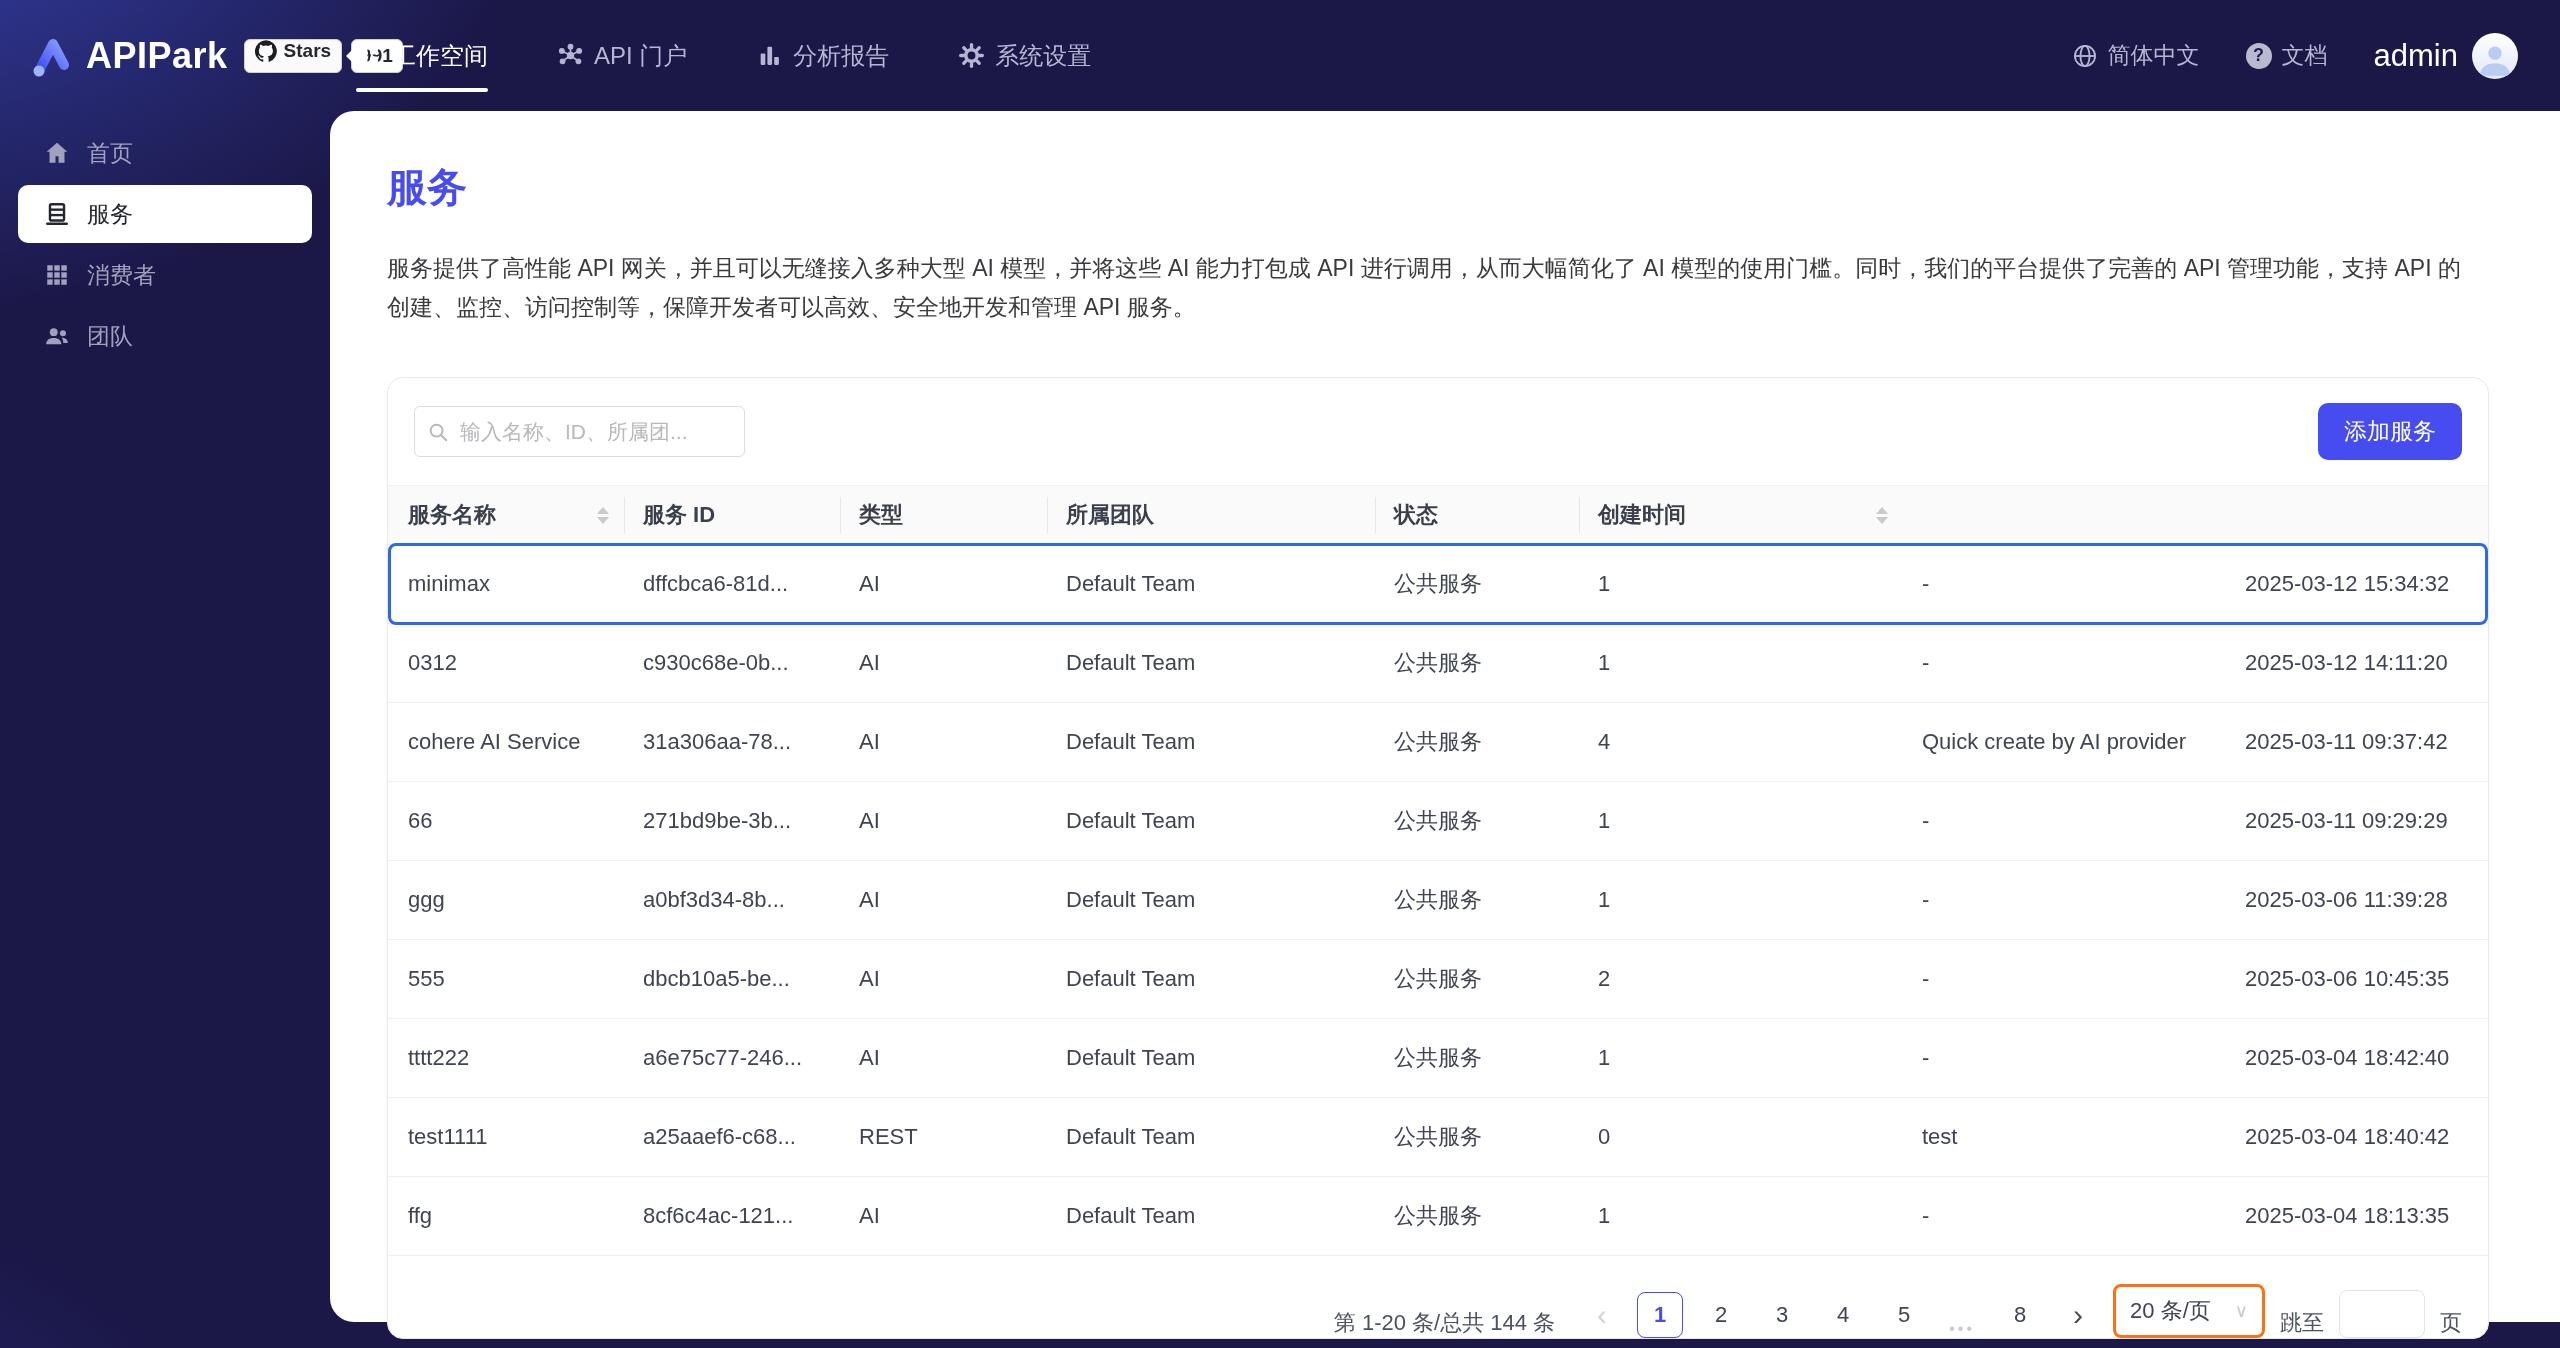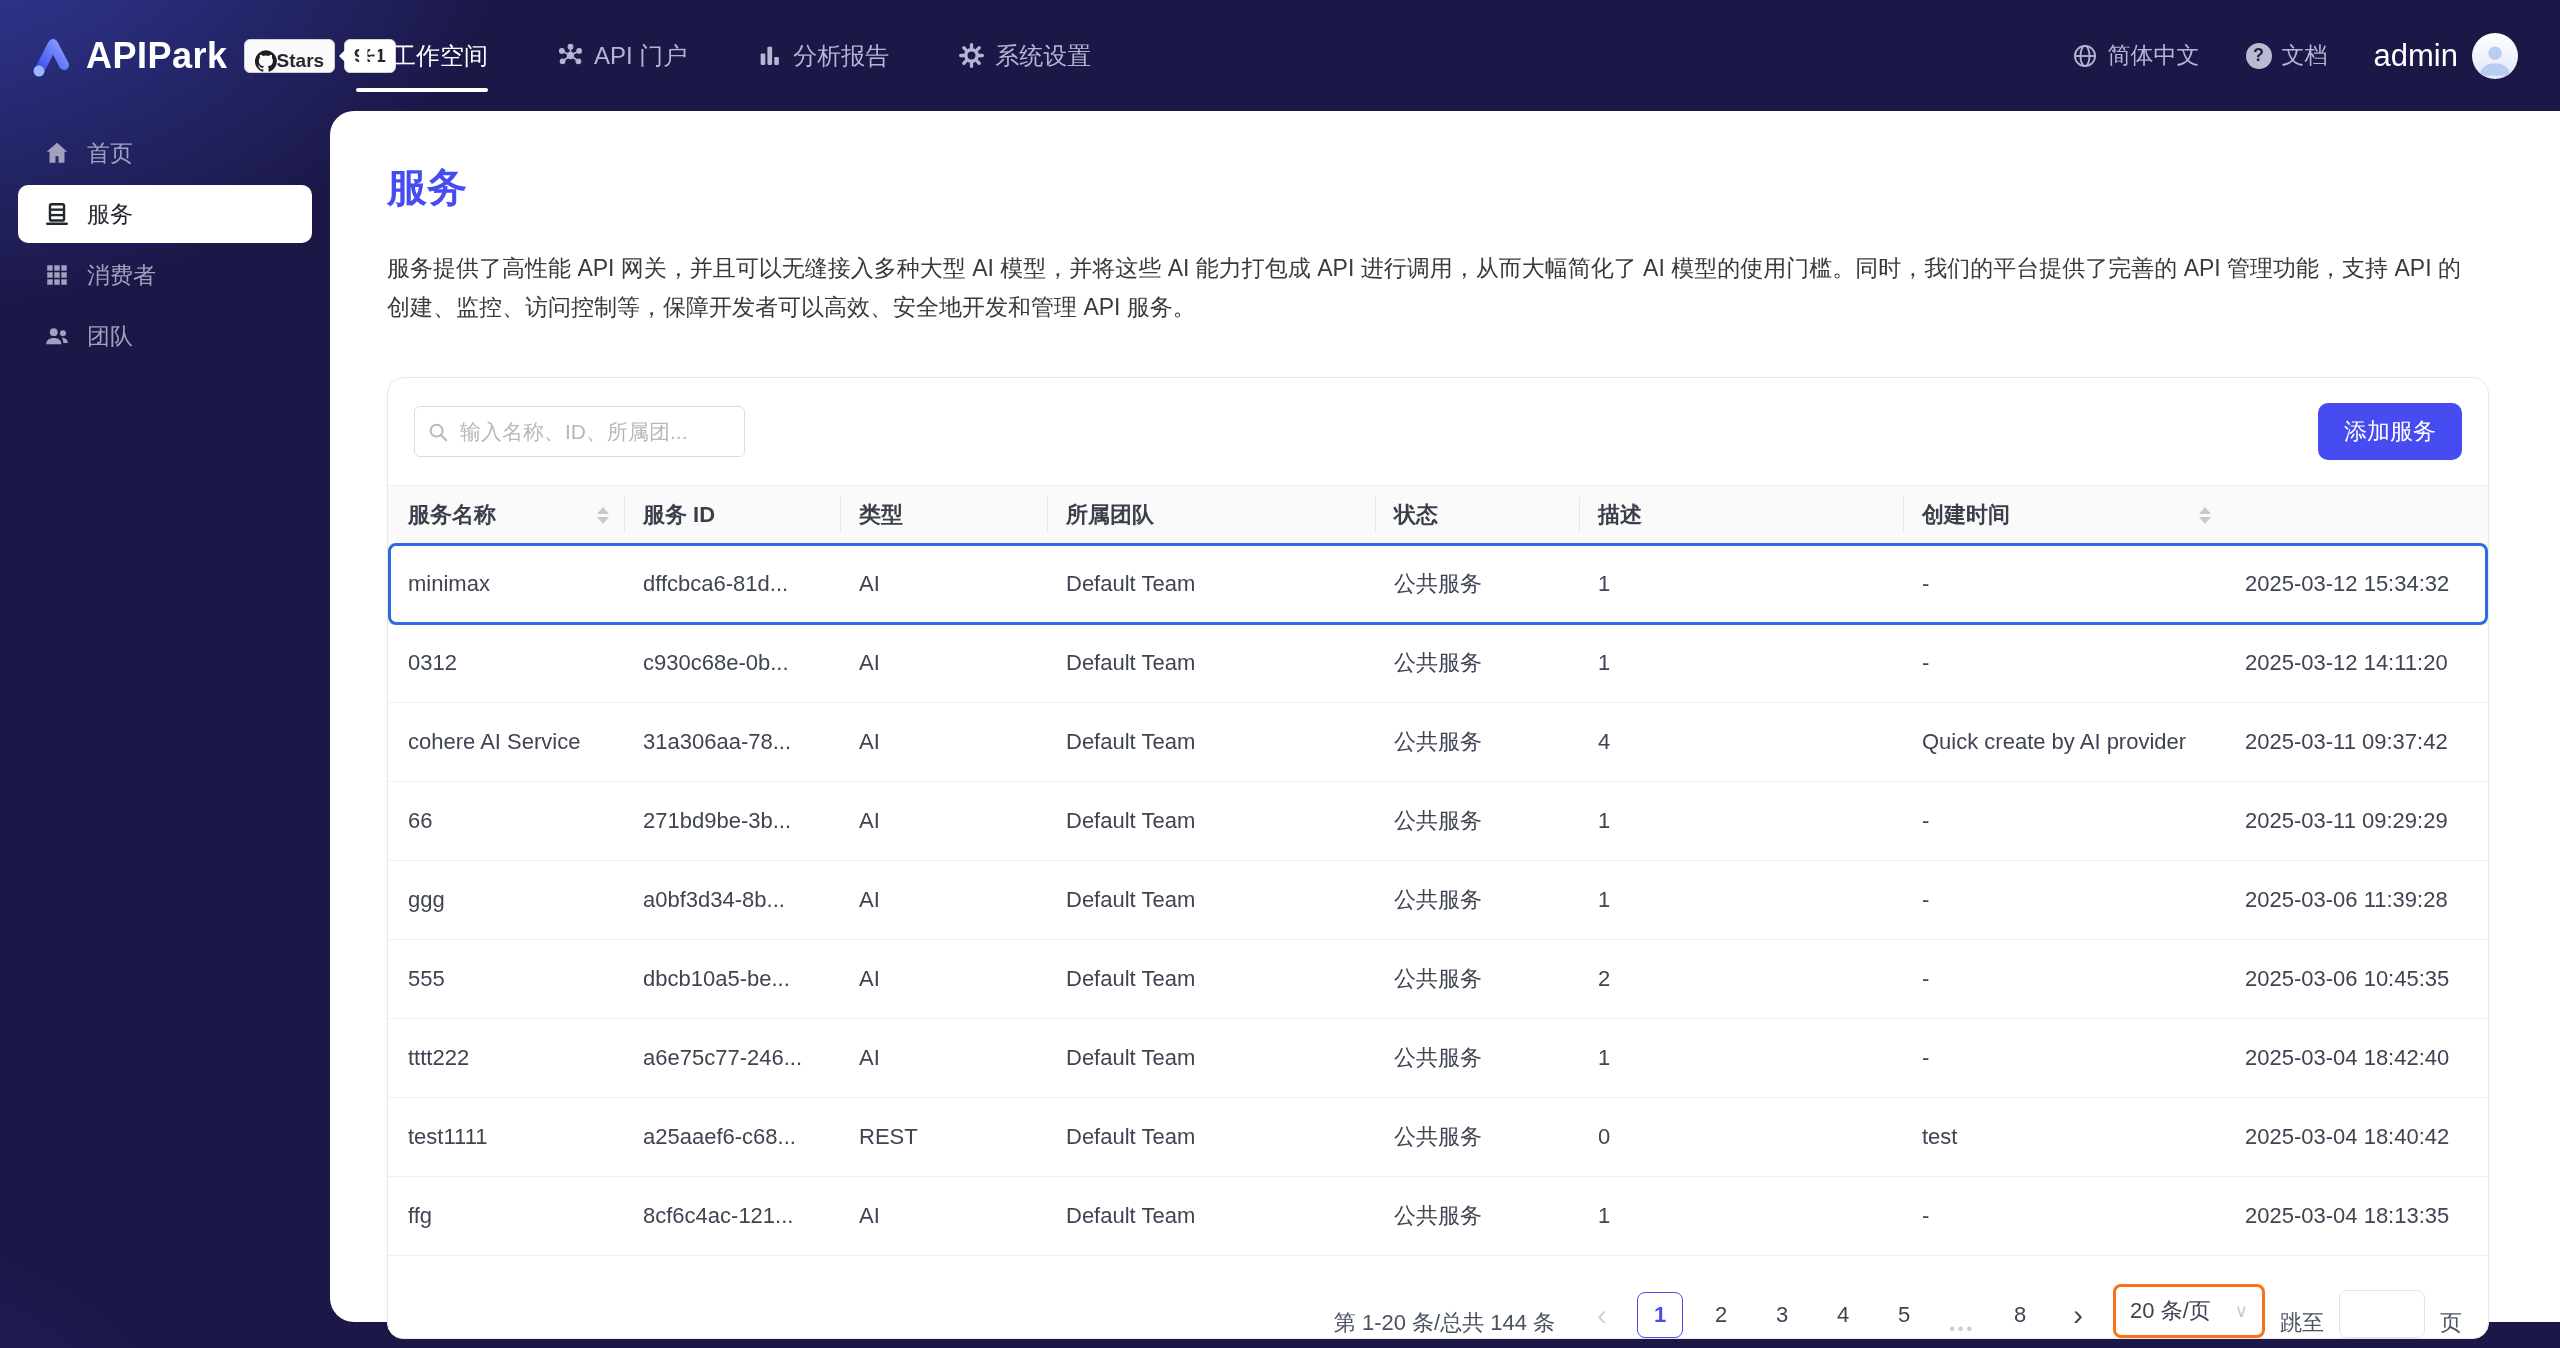--- a/index.html
+++ b/index.html
@@ -10,21 +10,21 @@
       radial-gradient(1100px 820px at -4% -12%, rgba(72,92,238,.62), rgba(72,92,238,0) 58%),
       radial-gradient(700px 500px at -8% 112%, rgba(56,70,200,.30), rgba(56,70,200,0) 60%),
       var(--bg-dark,#1b1848);
     color:#333;
   }
   
   .topbar{position:absolute;top:0;left:0;right:0;height:111px;display:flex;align-items:center;}
   .logo-zone{width:330px;flex:0 0 auto;display:flex;align-items:center;padding-left:30px;box-sizing:border-box;}
   .logo-text{color:#fff;font-size:36px;font-weight:bold;letter-spacing:.5px;margin-left:10px;}
   .gh-badge{display:flex;align-items:center;margin-left:16px;}
-  .gh-stars{display:flex;align-items:flex-end;background:#fafafa;border:1px solid #d0d0d0;border-radius:6px;height:32px;padding:0 10px;gap:0;}
+  .gh-stars{display:flex;align-items:flex-start;background:#fafafa;border:1px solid #d0d0d0;border-radius:6px;height:32px;padding:0 10px;gap:7px;}
   .gh-stars span{font-size:19px;font-weight:bold;color:#24292f;}
   .gh-count{position:relative;background:#fff;border:1px solid #d0d0d0;border-radius:6px;height:32px;padding:0 9px;display:flex;align-items:center;font-size:19px;font-weight:bold;color:#24292f;margin-left:9px;}
   .gh-count::before{content:"";position:absolute;left:-6px;top:10px;border-top:6px solid transparent;border-bottom:6px solid transparent;border-right:6px solid #fff;}
   .topnav{display:flex;align-items:center;gap:70px;margin-left:26px;}
   .topnav-item{position:relative;display:flex;align-items:center;gap:11px;color:var(--nav-inactive,#b6b5d4);font-size:24px;cursor:pointer;}
   .topnav-item svg{flex:0 0 auto;}
   .topnav-item.active{color:#fff;}
   .topnav-item.active::after{content:"";position:absolute;left:0;right:0;bottom:-20px;height:4px;background:#fff;border-radius:2px;}
   .topbar-right{margin-left:auto;display:flex;align-items:center;gap:46px;padding-right:42px;}
   .tb-link{display:flex;align-items:center;gap:10px;color:var(--nav-inactive,#b6b5d4);font-size:23px;cursor:pointer;}
@@ -271,23 +271,20 @@
         </div>
       <div class="th sep">
           <span>类型</span>
         </div>
       <div class="th sep">
           <span>所属团队</span>
         </div>
       <div class="th sep">
           <span>状态</span>
         </div>
-      <div class="th sep">
-          <span>描述</span>
-        </div>
       <div class="th">
         <span>创建时间</span>
         <span class="sorter">
             <i class="up"></i>
             <i class="dn"></i>
           </span>
       </div>
     </div>
 
     <div class="tgrid trow selected">

